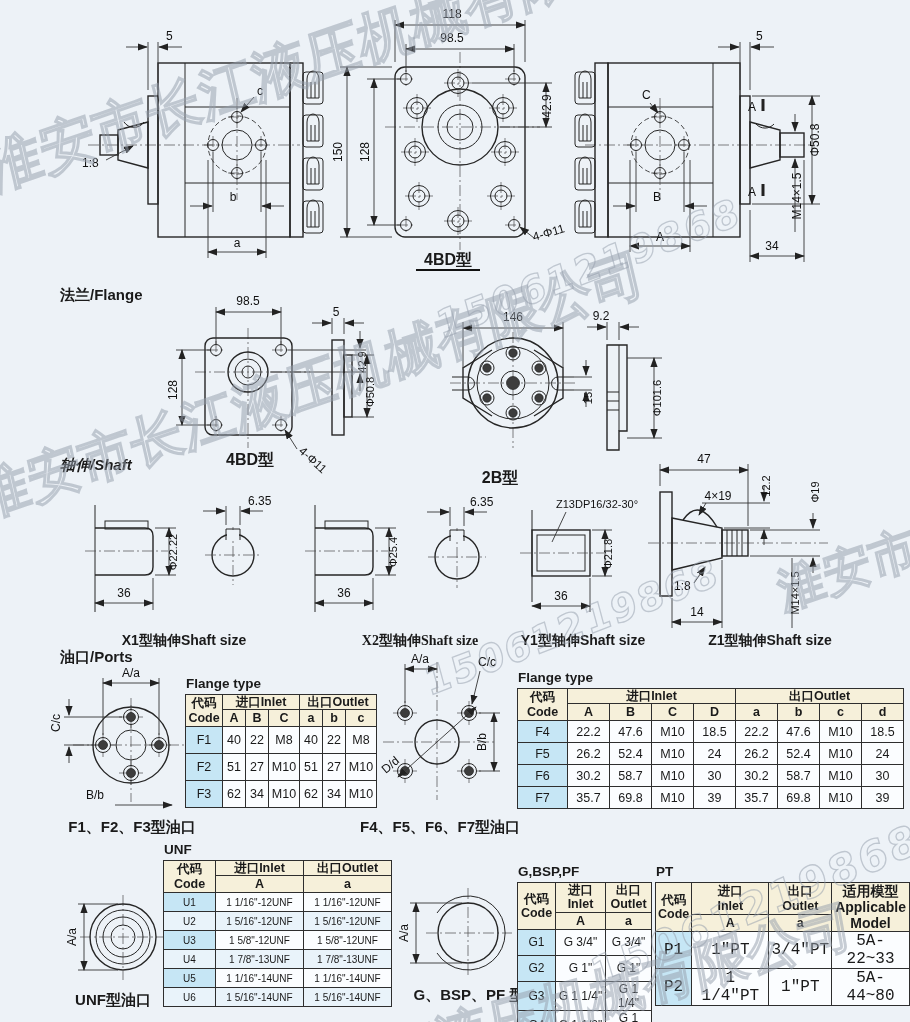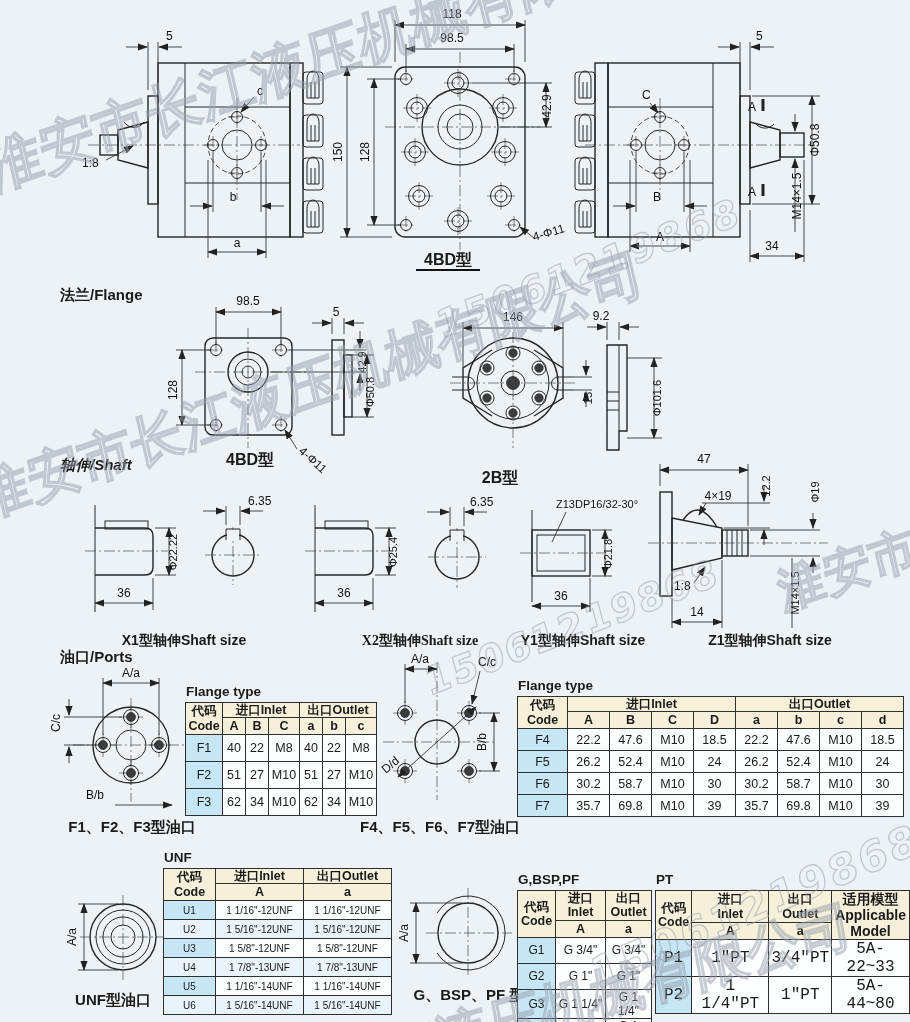--- a/index.html
+++ b/index.html
@@ -12,21 +12,21 @@
   .cl{fill:none;stroke:#4a4a4a;stroke-width:.7;stroke-dasharray:11 3 2 3;}
   .bc{fill:none;stroke:#333;stroke-width:.9;stroke-dasharray:5 3;}
   .dark{fill:#3d3d3d;stroke:#222;stroke-width:.7;}
   text.dt{font-family:"Liberation Sans","DejaVu Sans",sans-serif;font-size:12px;fill:#111;}
   text.sm{font-size:11px;}
   .hd{position:absolute;font-weight:bold;font-size:15px;white-space:nowrap;z-index:2;}
   .cap{position:absolute;transform:translateX(-50%);font-weight:bold;font-size:14px;white-space:nowrap;z-index:2;}
   .cap13{font-size:15px;}
   .cap16{font-size:16px;}
   .underln{border-bottom:2px solid #111;padding:0 8px 1px 8px;}
-  .ttl{font-size:13.5px;font-weight:600;margin:12px 0 3px 1px;}
+  .ttl{font-size:13.5px;font-weight:600;margin:4px 0 3px 1px;}
   .tbl{position:absolute;z-index:2;}
   .tbl table{border-collapse:collapse;}
   .tbl th,.tbl td{border:1.4px solid #2e2e2e;text-align:center;padding:0 2px;
        font-family:"Liberation Sans","DejaVu Sans",sans-serif;}
   .tbl th{background:#f6f0da;font-weight:bold;font-size:12.5px;line-height:1.15;}
   .tbl td{background:#fbfdff;font-size:12.5px;}
   .tbl td.code{background:#c6e6f5;}
   .t1 td{height:26px;}
   .t2 td{height:21px;}
   .t3 td{height:18px;font-size:10px;}

